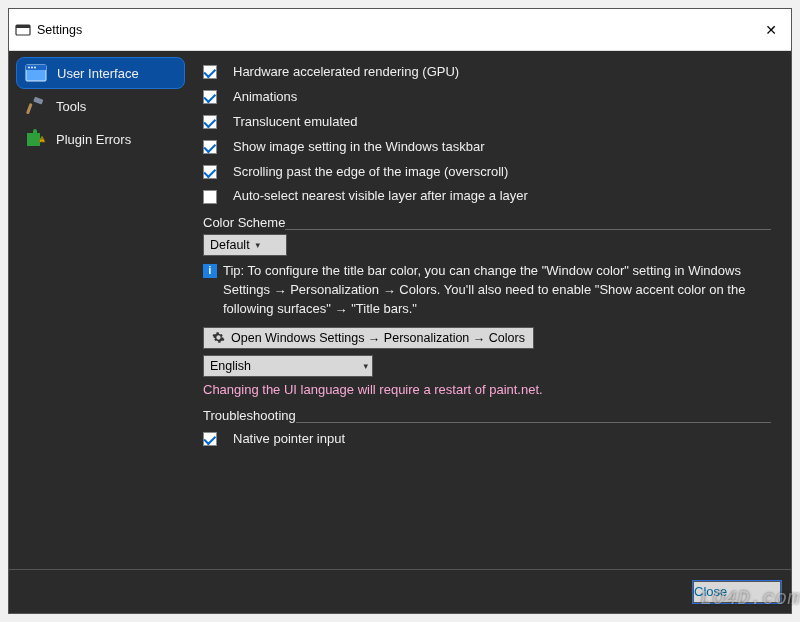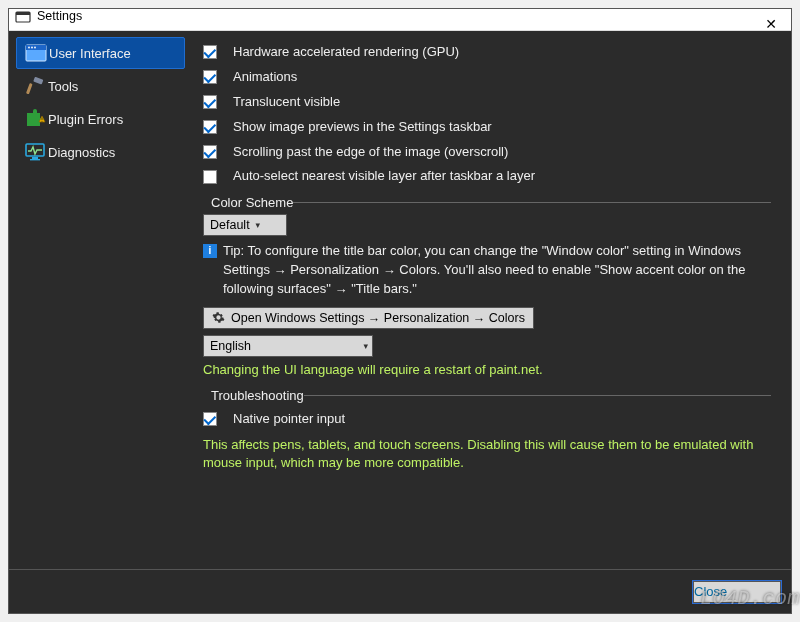--- a/index.html
+++ b/index.html
@@ -15,24 +15,25 @@
   .window {
     position: absolute;
     left: 8px; top: 8px;
     width: 784px; height: 606px;
     background: #2b2b2b;
     border: 1px solid #555;
     display: flex;
     flex-direction: column;
   }
   .titlebar {
-    height: 22px;
+    height: 42px;
     background: #fff;
     color: #000;
     display: flex;
+    align-items: center;
     padding: 0 6px;
     border-bottom: 1px solid #ddd;
   }
   .titlebar .icon-slot {
     width: 16px; height: 16px;
     margin-right: 6px;
     display: flex; align-items: center; justify-content: center;
   }
   .titlebar .title-text { flex: 1; font-size: 12.5px; }
   .titlebar .close-x {
@@ -55,24 +56,24 @@
   .sidebar {
     width: 182px;
     padding: 6px 6px 6px 7px;
     display: flex;
     flex-direction: column;
     gap: 1px;
   }
   .sidebar-item {
     display: flex;
     align-items: center;
-    gap: 2px;
+    gap: 10px;
     height: 32px;
     padding: 0 8px;
-    border-radius: 2px;
+    border-radius: 8px;
     cursor: default;
     color: #eee;
   }
   .sidebar-item.selected {
     background: #0a4ea0;
     border: 1px solid #1f6dd0;
   }
   .sidebar-item .s-icon {
     width: 22px; height: 22px;
     display: flex; align-items: center; justify-content: center;
@@ -103,25 +104,24 @@
   }
   .cb.checked::after {
     content: "";
     width: 9px; height: 5px;
     border-left: 2px solid #0066cc;
     border-bottom: 2px solid #0066cc;
     transform: rotate(-45deg) translate(0px,-1px);
   }
   .section-header {
     display: flex;
-    align-items: center;
+    align-items: flex-end;
     gap: 0;
     margin-top: 6px;
     margin-bottom: 4px;
-    margin-left: 8px;
   }
   .section-header .sh-label { color: #eee; white-space: nowrap; }
   .section-header .sh-rule {
     flex: 1;
     height: 1px;
     background: #666;
   }
   .dropdown {
     background: #d8d8d8;
     color: #000;
@@ -166,21 +166,21 @@
     font-size: 12.5px;
     margin: 4px 0 6px 0;
   }
   .btn-light .mini-icon {
     width: 13px; height: 13px;
     display: flex; align-items: center; justify-content: center;
   }
   .note {
     padding: 4px 0 2px 0;
     line-height: 1.45;
-    color: #bef264;
+    color: #f9a8d4;
   }
 
   
   .footer {
     height: 44px;
     border-top: 1px solid #555;
     display: flex;
     align-items: center;
     justify-content: flex-end;
     padding: 0 10px;
@@ -257,59 +257,48 @@
           <svg width="22" height="22" viewBox="0 0 22 22">
             <path d="M3 5 h6 v-2 a2 2 0 0 1 4 0 v2 h3 v5 h2 a2 2 0 0 1 0 4 h-2 v4 h-13z" fill="#2e9e3a"></path>
             <polygon points="15,14 21,14 18,8" fill="#f0b400" stroke="#8a6400" stroke-width="0.7"></polygon>
             <rect x="17.5" y="10" width="1" height="2" fill="#5a4200"></rect>
             <rect x="17.5" y="12.7" width="1" height="1" fill="#5a4200"></rect>
           </svg>
         </span>
         <span class="s-label">Plugin Errors</span>
       </div>
 
-      <div class="sidebar-item">
-        <span class="s-icon">
-          <svg width="22" height="20" viewBox="0 0 22 20">
-            <rect x="2" y="2" width="18" height="12" rx="1" fill="none" stroke="#2aa9e0" stroke-width="1.6"></rect>
-            <rect x="8" y="15" width="6" height="2" fill="#2aa9e0"></rect>
-            <rect x="6" y="17" width="10" height="1.4" fill="#2aa9e0"></rect>
-            <polyline points="4,9 7,9 9,5 11,12 13,8 18,8" fill="none" stroke="#8fe08f" stroke-width="1.4"></polyline>
-          </svg>
-        </span>
-        <span class="s-label">Diagnostics</span>
-      </div>
 
     </div>
 
     <div class="content">
 
       <div class="cb-row">
         <span class="cb checked"></span>
         <span>Hardware accelerated rendering (GPU)</span>
       </div>
       <div class="cb-row">
         <span class="cb checked"></span>
         <span>Animations</span>
       </div>
       <div class="cb-row">
         <span class="cb checked"></span>
-        <span>Translucent visible</span>
-      </div>
-      <div class="cb-row">
-        <span class="cb checked"></span>
-        <span>Show image previews in the Settings taskbar</span>
+        <span>Translucent emulated</span>
+      </div>
+      <div class="cb-row">
+        <span class="cb checked"></span>
+        <span>Show image setting in the Windows taskbar</span>
       </div>
       <div class="cb-row">
         <span class="cb checked"></span>
         <span>Scrolling past the edge of the image (overscroll)</span>
       </div>
       <div class="cb-row">
         <span class="cb"></span>
-        <span>Auto-select nearest visible layer after taskbar a layer</span>
+        <span>Auto-select nearest visible layer after image a layer</span>
       </div>
 
       
       <div class="section-header">
         <span class="sh-label">Color Scheme</span>
         <span class="sh-rule"></span>
       </div>
       <div>
         <span class="dropdown" style="min-width:84px">
           <span>Default</span>
@@ -340,21 +329,20 @@
 
       
       <div class="section-header">
         <span class="sh-label">Troubleshooting</span>
         <span class="sh-rule"></span>
       </div>
       <div class="cb-row">
         <span class="cb checked"></span>
         <span>Native pointer input</span>
       </div>
-      <div class="note">This affects pens, tablets, and touch screens. Disabling this will cause them to be emulated with mouse input, which may be more compatible.</div>
 
     </div>
   </div>
 
   <div class="footer">
     <div class="close-btn">
       <span>Close</span>
     </div>
   </div>
 

